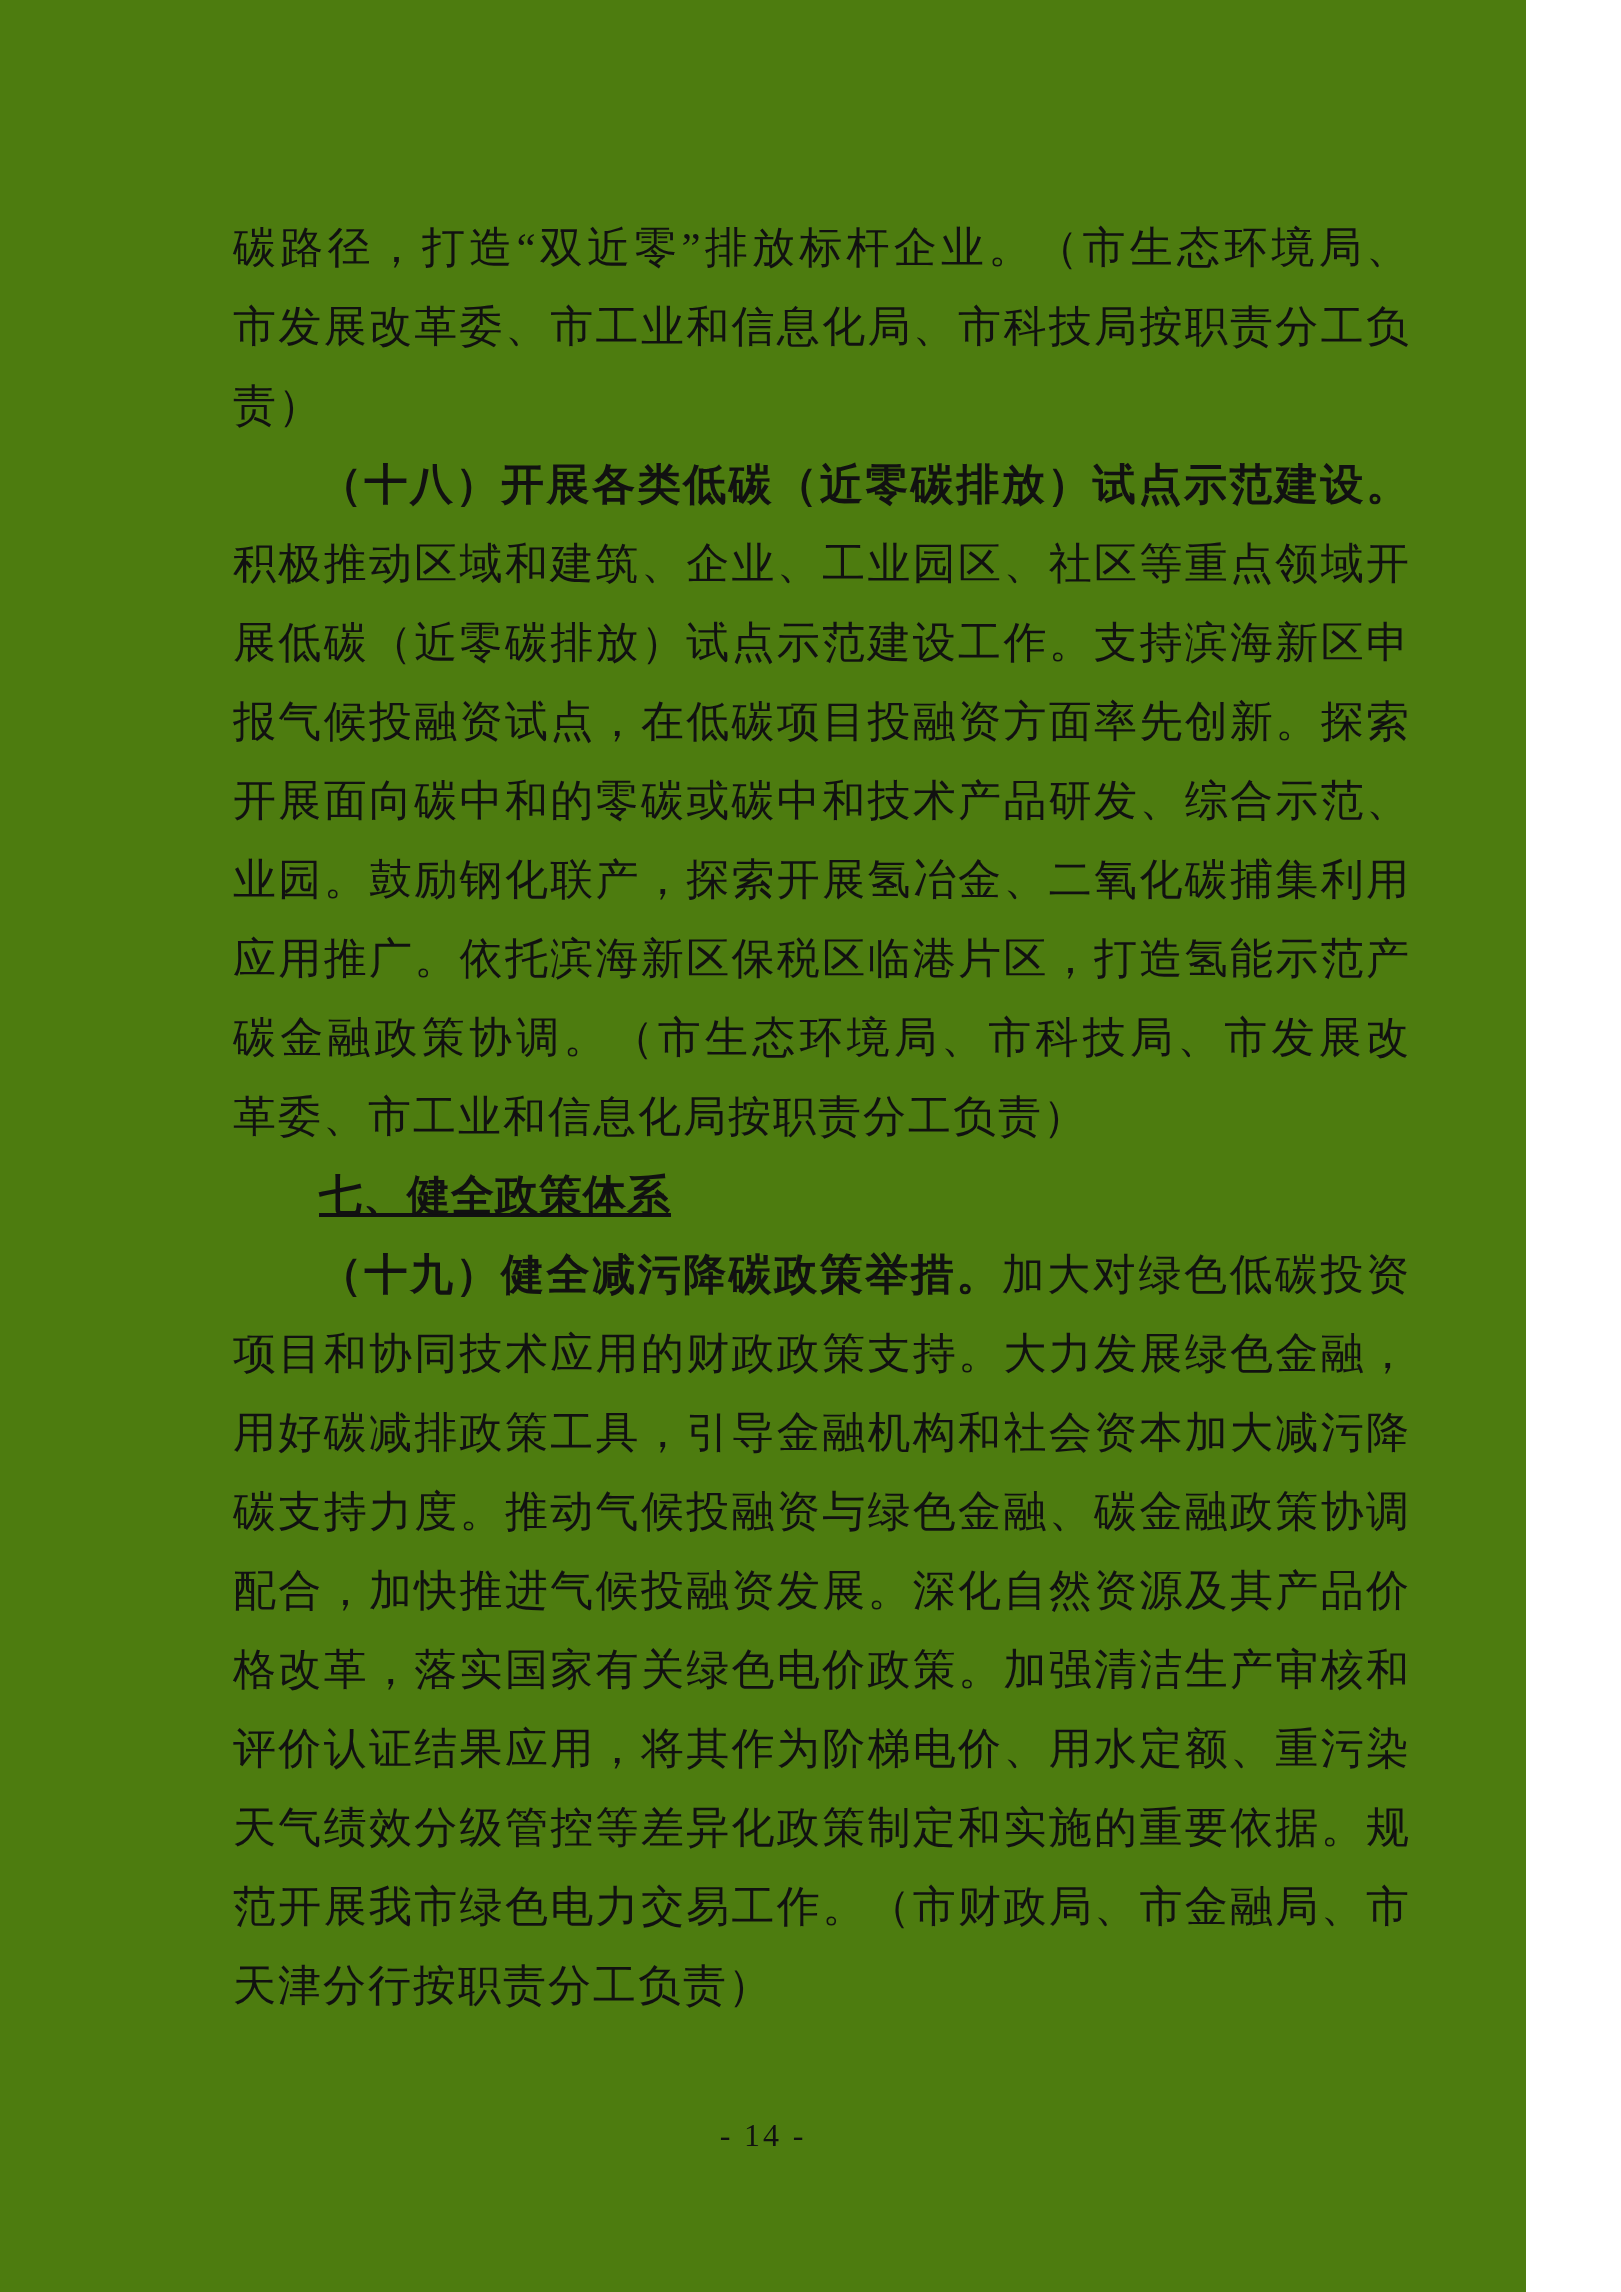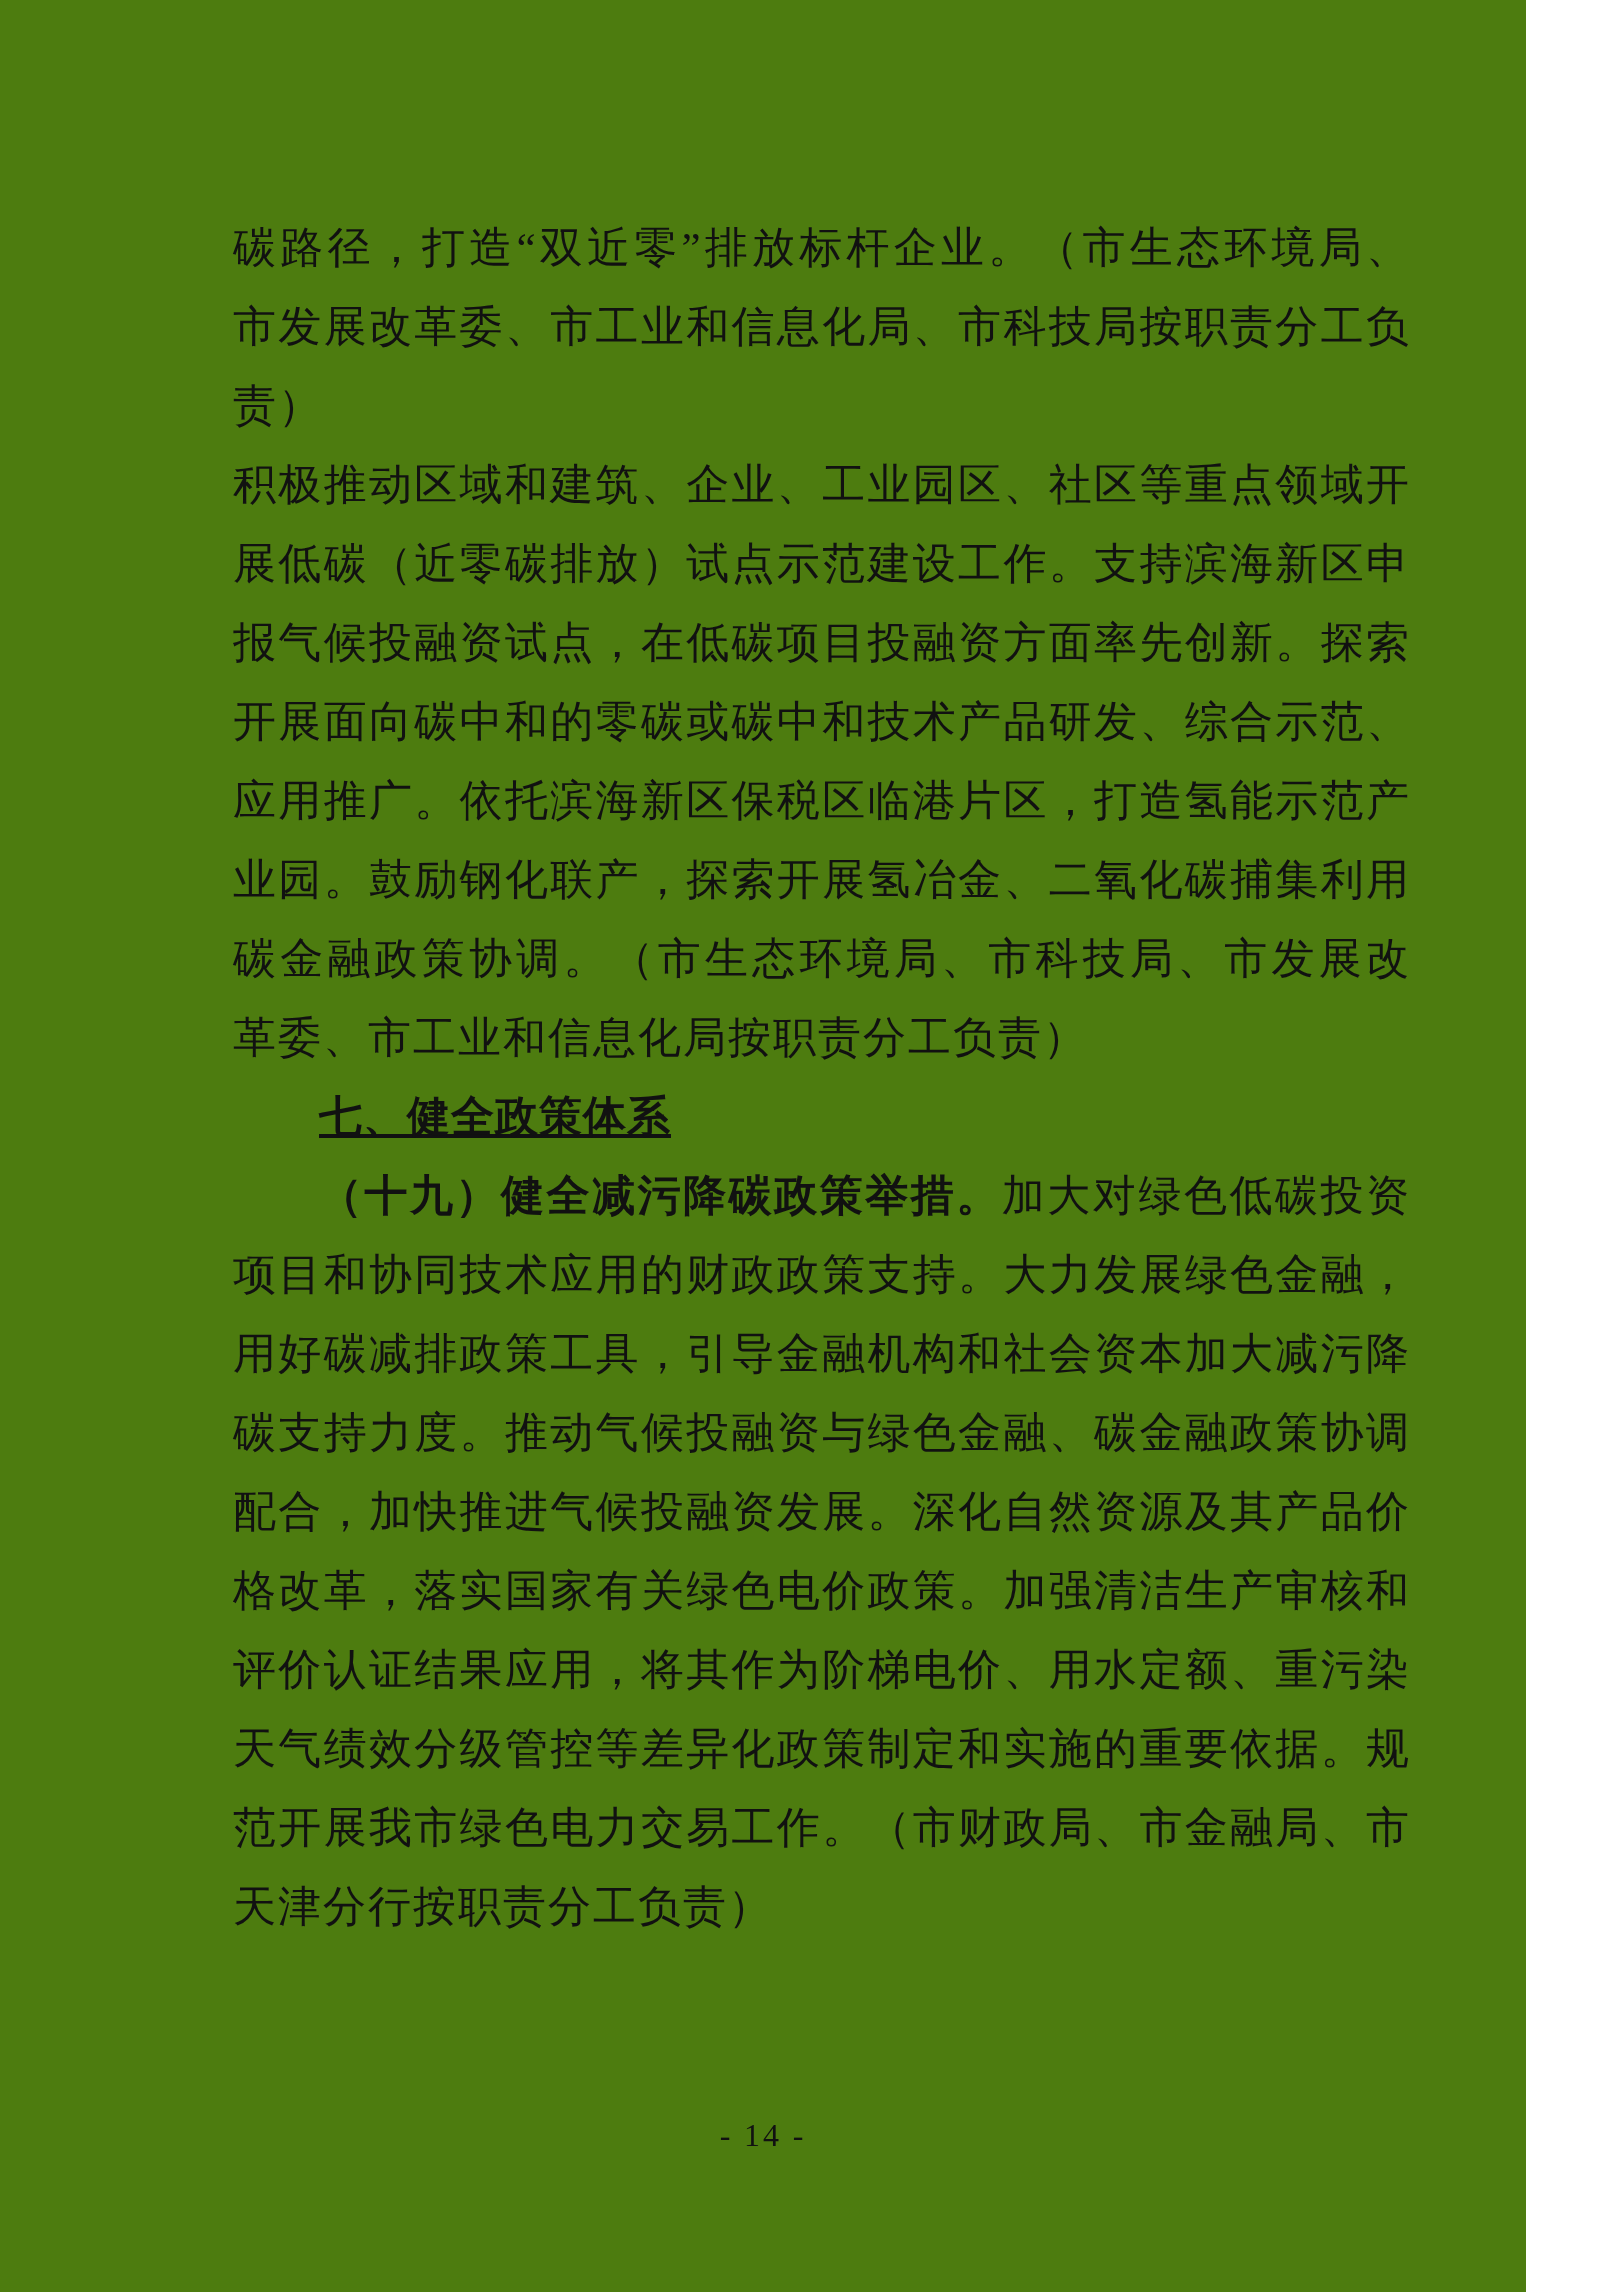--- a/index.html
+++ b/index.html
@@ -64,26 +64,27 @@
 </head>
 <body>
 
 <div class="page">
   <div class="textblock">
 
     <div class="ln j"><span>碳路径，打造“双近零”排放标杆企业。（市生态环境局、</span></div>
     <div class="ln j"><span>市发展改革委、市工业和信息化局、市科技局按职责分工负</span></div>
     <div class="ln left"><span>责）</span></div>
 
+    <div class="ln j ind"><span class="b">（十八）开展各类低碳（近零碳排放）试点示范建设。</span></div>
     <div class="ln j"><span>积极推动区域和建筑、企业、工业园区、社区等重点领域开</span></div>
     <div class="ln j"><span>展低碳（近零碳排放）试点示范建设工作。支持滨海新区申</span></div>
     <div class="ln j"><span>报气候投融资试点，在低碳项目投融资方面率先创新。探索</span></div>
     <div class="ln j"><span>开展面向碳中和的零碳或碳中和技术产品研发、综合示范、</span></div>
+    <div class="ln j"><span>业园。鼓励钢化联产，探索开展氢冶金、二氧化碳捕集利用</span></div>
     <div class="ln j"><span>应用推广。依托滨海新区保税区临港片区，打造氢能示范产</span></div>
-    <div class="ln j"><span>业园。鼓励钢化联产，探索开展氢冶金、二氧化碳捕集利用</span></div>
     <div class="ln j"><span>碳金融政策协调。（市生态环境局、市科技局、市发展改</span></div>
     <div class="ln left"><span>革委、市工业和信息化局按职责分工负责）</span></div>
 
     <div class="ln left ind hd"><span>七、健全政策体系</span></div>
 
     <div class="ln j ind"><span class="b">（十九）健全减污降碳政策举措。</span><span>加大对绿色低碳投资</span></div>
     <div class="ln j"><span>项目和协同技术应用的财政政策支持。大力发展绿色金融，</span></div>
     <div class="ln j"><span>用好碳减排政策工具，引导金融机构和社会资本加大减污降</span></div>
     <div class="ln j"><span>碳支持力度。推动气候投融资与绿色金融、碳金融政策协调</span></div>
     <div class="ln j"><span>配合，加快推进气候投融资发展。深化自然资源及其产品价</span></div>

